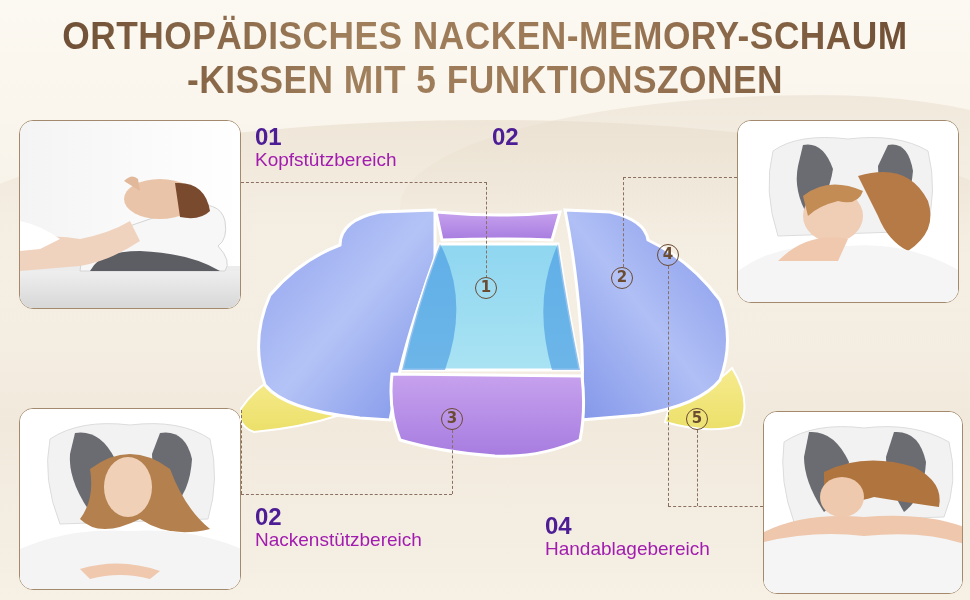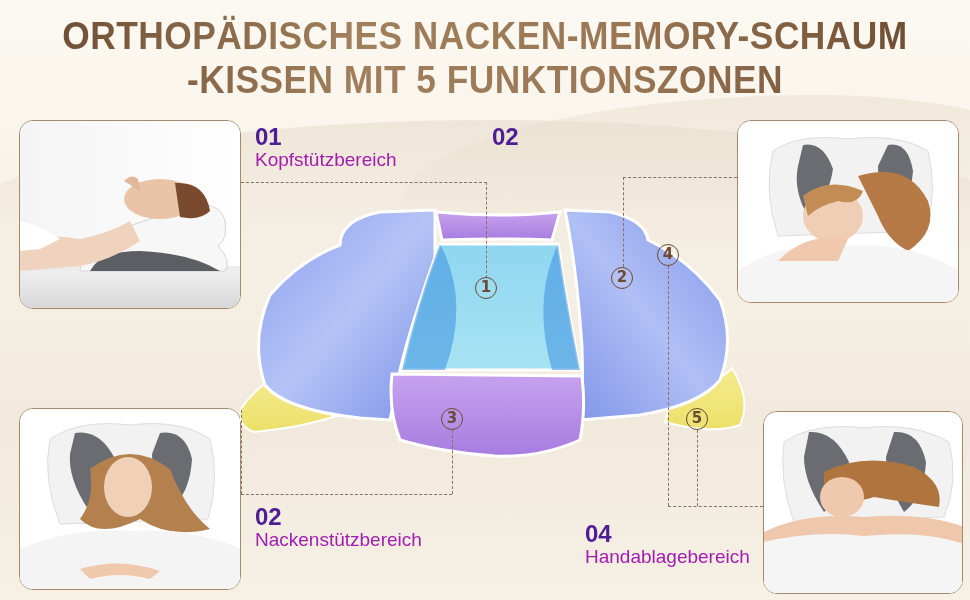--- a/index.html
+++ b/index.html
@@ -47,21 +47,21 @@
   .photo-2 { left: 737px; top: 120px; width: 222px; height: 183px; }
   .photo-3 { left: 19px; top: 408px; width: 222px; height: 182px; }
   .photo-4 { left: 763px; top: 411px; width: 200px; height: 183px; }
 
   .label-group { position: absolute; color: #6b4d36; }
   .label-num { font-weight: bold; font-size: 24px; line-height: 22px; color: #4c1d95; }
   .label-text { font-size: 19px; line-height: 24px; color: #a21caf; }
   .lg-1 { left: 255px; top: 126px; }
   .lg-2 { left: 492px; top: 126px; }
   .lg-3 { left: 255px; top: 506px; }
-  .lg-4 { left: 585px; top: 515px; margin-top: 8px; }
+  .lg-4 { left: 545px; top: 515px; }
 
   .dash-line { position: absolute; }
   .dash-h { border-top: 1.5px dashed #8a7060; height: 0; }
   .dash-v { border-left: 1.5px dashed #8a7060; width: 0; }
 
   .marker {
     position: absolute; width: 22px; height: 22px;
     border: 1.5px solid #6b4b32; border-radius: 50%;
     color: #6b4b32; font-weight: bold; font-size: 15px;
     line-height: 19px; text-align: center;

